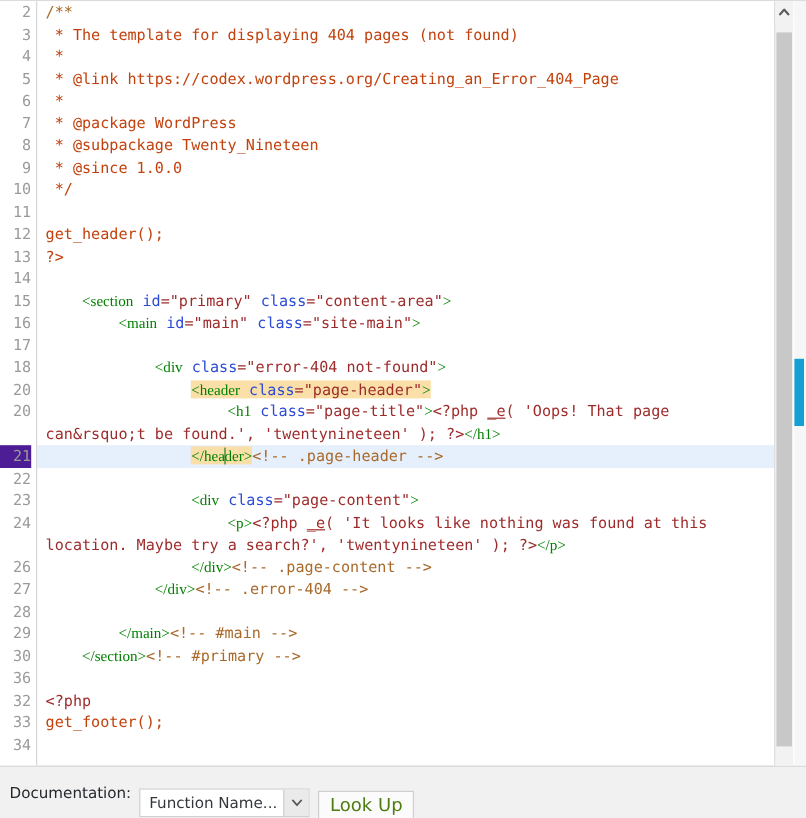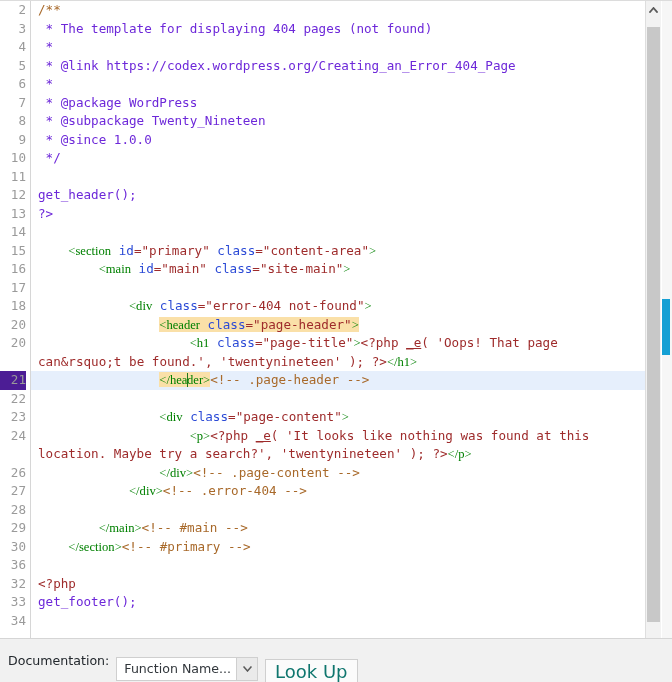--- a/index.html
+++ b/index.html
@@ -87,21 +87,21 @@
   .line.current > .ln { background: #4c1d95; }
 
   
   .t-comment  { color: #a8692a; }
   .t-tag      { color: #008000; font-family: Liberation Serif, serif; }
   .t-attr     { color: #2b4ad6; }
   .t-val      { color: #9e2b2b; }
   .t-php      { color: #9e2b2b; }
   .t-fn       { color: #222222; }
   .t-und      { color: #9e2b2b; text-decoration: underline; }
-  .t-plain    { color: #6d28d9; }
+  .t-plain    { color: #c2410c; }
 
   .hl-match { background: #fae0a8; }
 
   .caret {
     display: inline-block;
     width: 0;
     border-left: 1.4px solid #1f7a1f;
     height: 14px;
     vertical-align: -3px;
     margin: 0 -0.7px;
@@ -190,22 +190,22 @@
     right: 0; top: 0;
     width: 21px; height: 22px;
     background: #eaeaea;
     border-left: 1px solid #cfcfcf;
     display: flex; align-items: center; justify-content: center;
   }
   .tb-button {
     height: 24px;
     background: #fbfbfb;
     border: 1px solid #cfcfcf;
-    font-size: 18px;
-    color: #0f766e;
+    font-size: 15px;
+    color: #4d7c0f;
     padding: 0 9px;
     display: flex;
     align-items: center;
     font-family: "DejaVu Sans", "Liberation Sans", sans-serif;
     margin-top: 21px;
   }
 </style>
 </head>
 <body>
 

